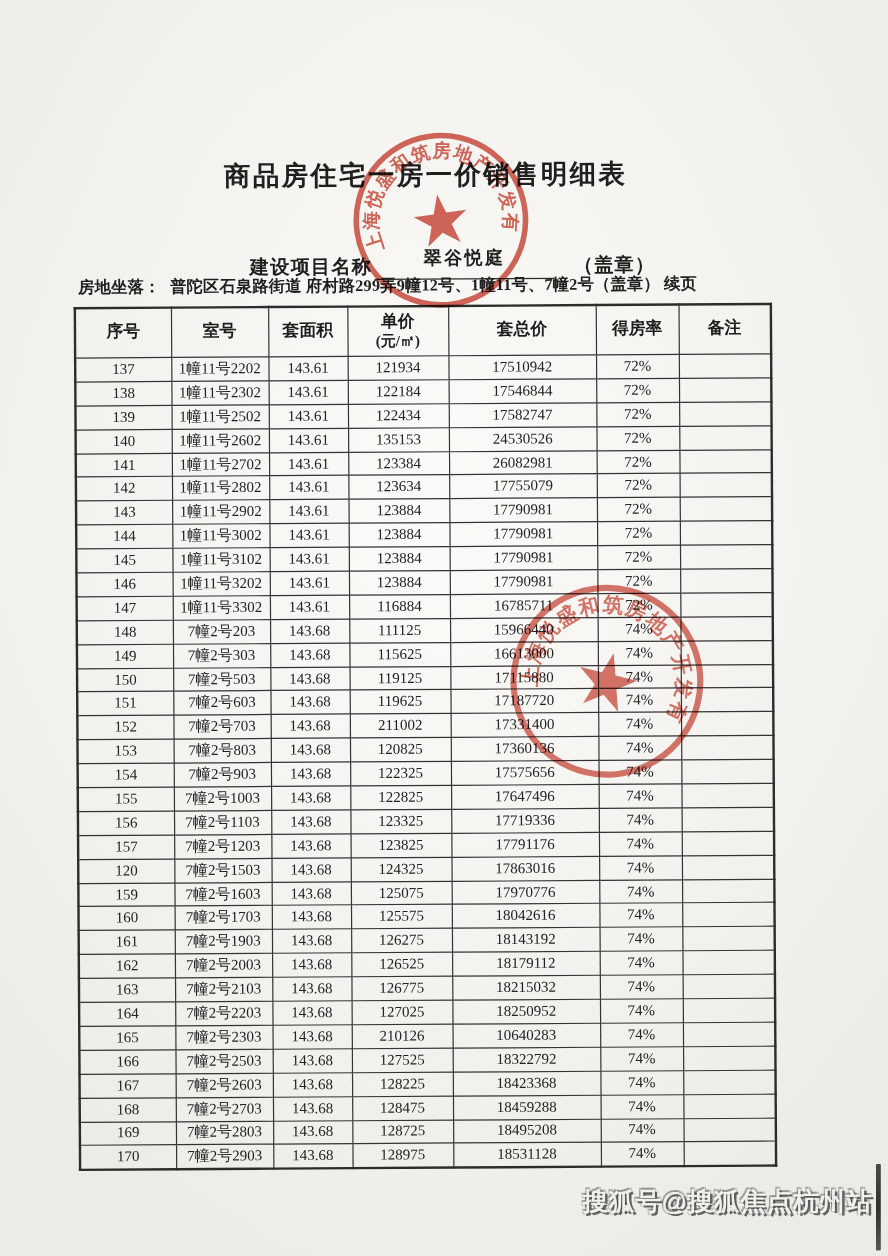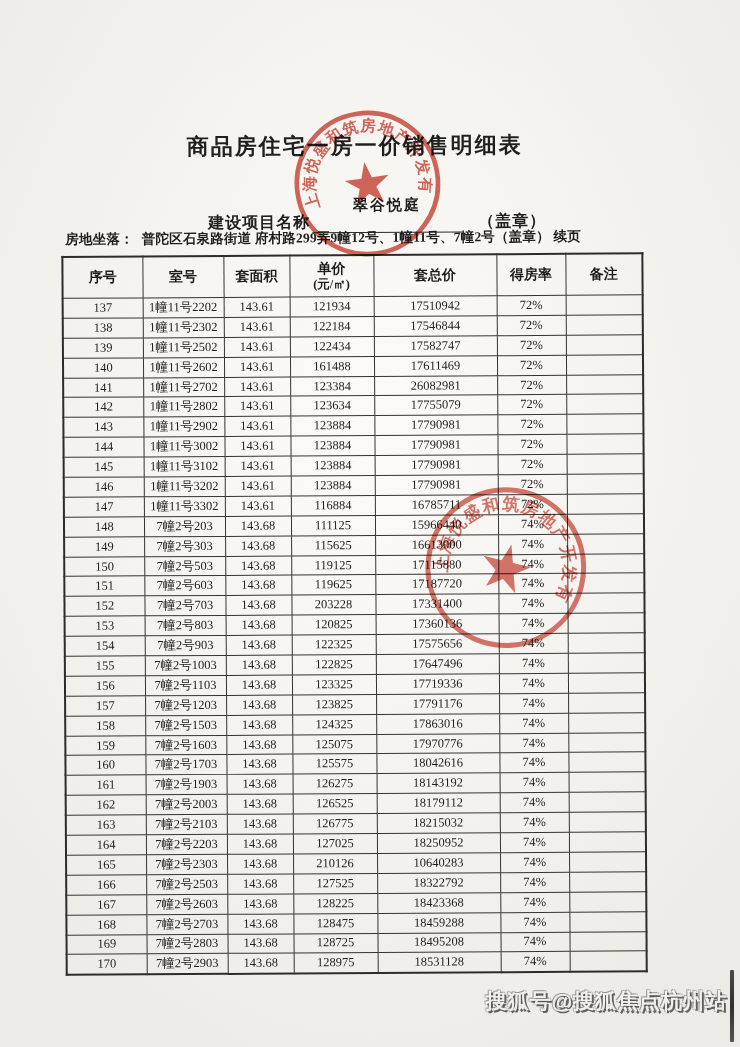--- a/index.html
+++ b/index.html
@@ -28,21 +28,21 @@
   }
   .project-line {
     position: absolute; top: 188px; left: 210px;
     display: flex; align-items: flex-end;
     font-family: "Liberation Serif", serif;
     font-weight: bold; font-size: 16px; color: #1f1f1f; letter-spacing: 1px;
   }
   .project-underline {
     display: inline-block; width: 150px; margin: 0 2px;
     border-bottom: 1.5px solid #2a2a2a;
-    text-align: center; font-size: 15px; padding-bottom: 17px; letter-spacing: 2px;
+    text-align: center; font-size: 15px; padding-bottom: 7px; letter-spacing: 2px;
   }
   .seal-note { margin-left: 14px; margin-top: 24px; }
   .location-line {
     position: absolute; top: 229px; left: 67px; width: 620px;
     font-family: "Liberation Serif", serif;
     font-weight: bold; font-size: 13.5px; color: #1f1f1f; letter-spacing: 0.2px;
     white-space: nowrap;
   }
   .location-line .loc-label { margin-right: 8px; }
   table.sales {
@@ -152,22 +152,22 @@
           <td>143.61</td>
           <td>122434</td>
           <td>17582747</td>
           <td>72%</td>
           <td></td>
         </tr>
         <tr>
           <td>140</td>
           <td>1幢11号2602</td>
           <td>143.61</td>
-          <td>161488</td>
-          <td>17611469</td>
+          <td>135153</td>
+          <td>24530526</td>
           <td>72%</td>
           <td></td>
         </tr>
         <tr>
           <td>141</td>
           <td>1幢11号2702</td>
           <td>143.61</td>
           <td>123384</td>
           <td>26082981</td>
           <td>72%</td>
@@ -260,21 +260,21 @@
           <td>143.68</td>
           <td>119625</td>
           <td>17187720</td>
           <td>74%</td>
           <td></td>
         </tr>
         <tr>
           <td>152</td>
           <td>7幢2号703</td>
           <td>143.68</td>
-          <td>203228</td>
+          <td>211002</td>
           <td>17331400</td>
           <td>74%</td>
           <td></td>
         </tr>
         <tr>
           <td>153</td>
           <td>7幢2号803</td>
           <td>143.68</td>
           <td>120825</td>
           <td>17360136</td>
@@ -311,21 +311,21 @@
         <tr>
           <td>157</td>
           <td>7幢2号1203</td>
           <td>143.68</td>
           <td>123825</td>
           <td>17791176</td>
           <td>74%</td>
           <td></td>
         </tr>
         <tr>
-          <td>158</td>
+          <td>120</td>
           <td>7幢2号1503</td>
           <td>143.68</td>
           <td>124325</td>
           <td>17863016</td>
           <td>74%</td>
           <td></td>
         </tr>
         <tr>
           <td>159</td>
           <td>7幢2号1603</td>

